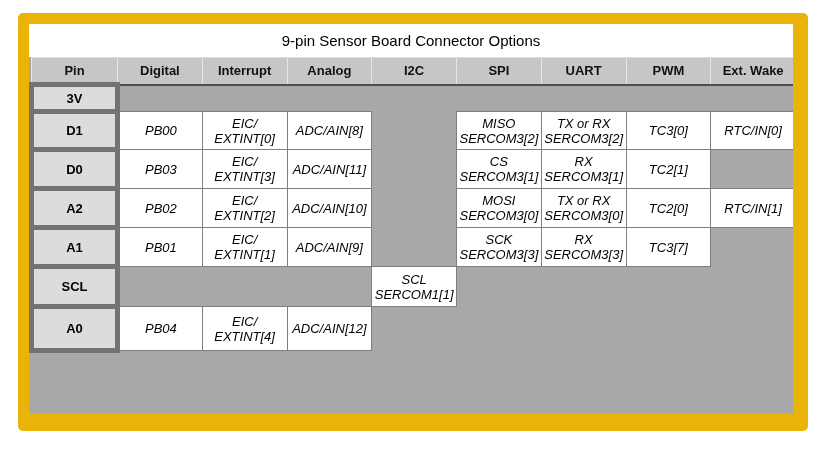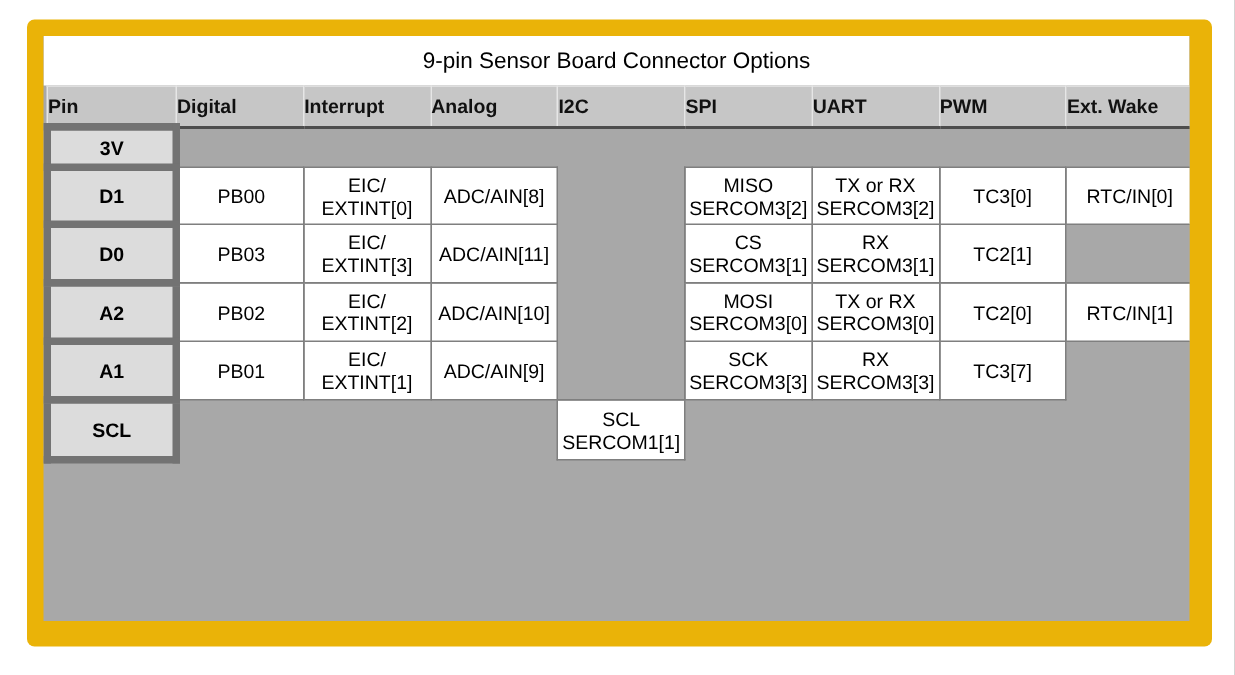--- a/index.html
+++ b/index.html
@@ -22,32 +22,32 @@
     height: 33px; background: #ffffff;
     display: flex; align-items: center; justify-content: center;
     font-size: 15px; color: #000000;
   }
   table { border-collapse: collapse; table-layout: fixed; width: 764px; }
   col { width: 84.75px; }
   col.pin-col { width: 86px; }
   th {
     background: #c6c6c6; color: #111111;
     font-size: 13px; font-weight: bold;
-    height: 24px; padding: 0; text-align: left;
+    height: 24px; padding: 0; text-align: center;
     border-left: 1px solid #e6e6e6; border-right: 1px solid #e6e6e6;
     border-top: 1px solid #dedede; border-bottom: 2px solid #4d4d4d;
   }
   td {
     text-align: center; vertical-align: middle;
     font-size: 13px; line-height: 15px; padding: 0;
     color: #000000; white-space: pre-line;
     overflow: hidden;
   }
   td.pin  { background: #dcdcdc; font-weight: bold; border: 5px solid #737373; }
-  td.filled { background: #ffffff; border: 1px solid #7f7f7f; }
+  td.filled { background: #ffffff; border: 1px solid #7f7f7f; font-style: italic; }
   td.empty  { background: #a8a8a8; border: none; }
 </style>
 </head>
 <body>
 
 <div class="frame">
   <div class="panel">
     <div class="title-row">9-pin Sensor Board Connector Options</div>
     <table>
       <colgroup>
@@ -147,16 +147,28 @@
             <td class="empty"></td>
             <td class="empty"></td>
             <td class="empty"></td>
             <td class="filled">SCL
 SERCOM1[1]</td>
             <td class="empty"></td>
             <td class="empty"></td>
             <td class="empty"></td>
             <td class="empty"></td>
           </tr>
+          <tr style="height: 44px;">
+            <td class="pin">A0</td>
+            <td class="filled">PB04</td>
+            <td class="filled">EIC/
+EXTINT[4]</td>
+            <td class="filled">ADC/AIN[12]</td>
+            <td class="empty"></td>
+            <td class="empty"></td>
+            <td class="empty"></td>
+            <td class="empty"></td>
+            <td class="empty"></td>
+          </tr>
         </tbody>
     </table>
   </div>
 </div>
 
 </body></html>

